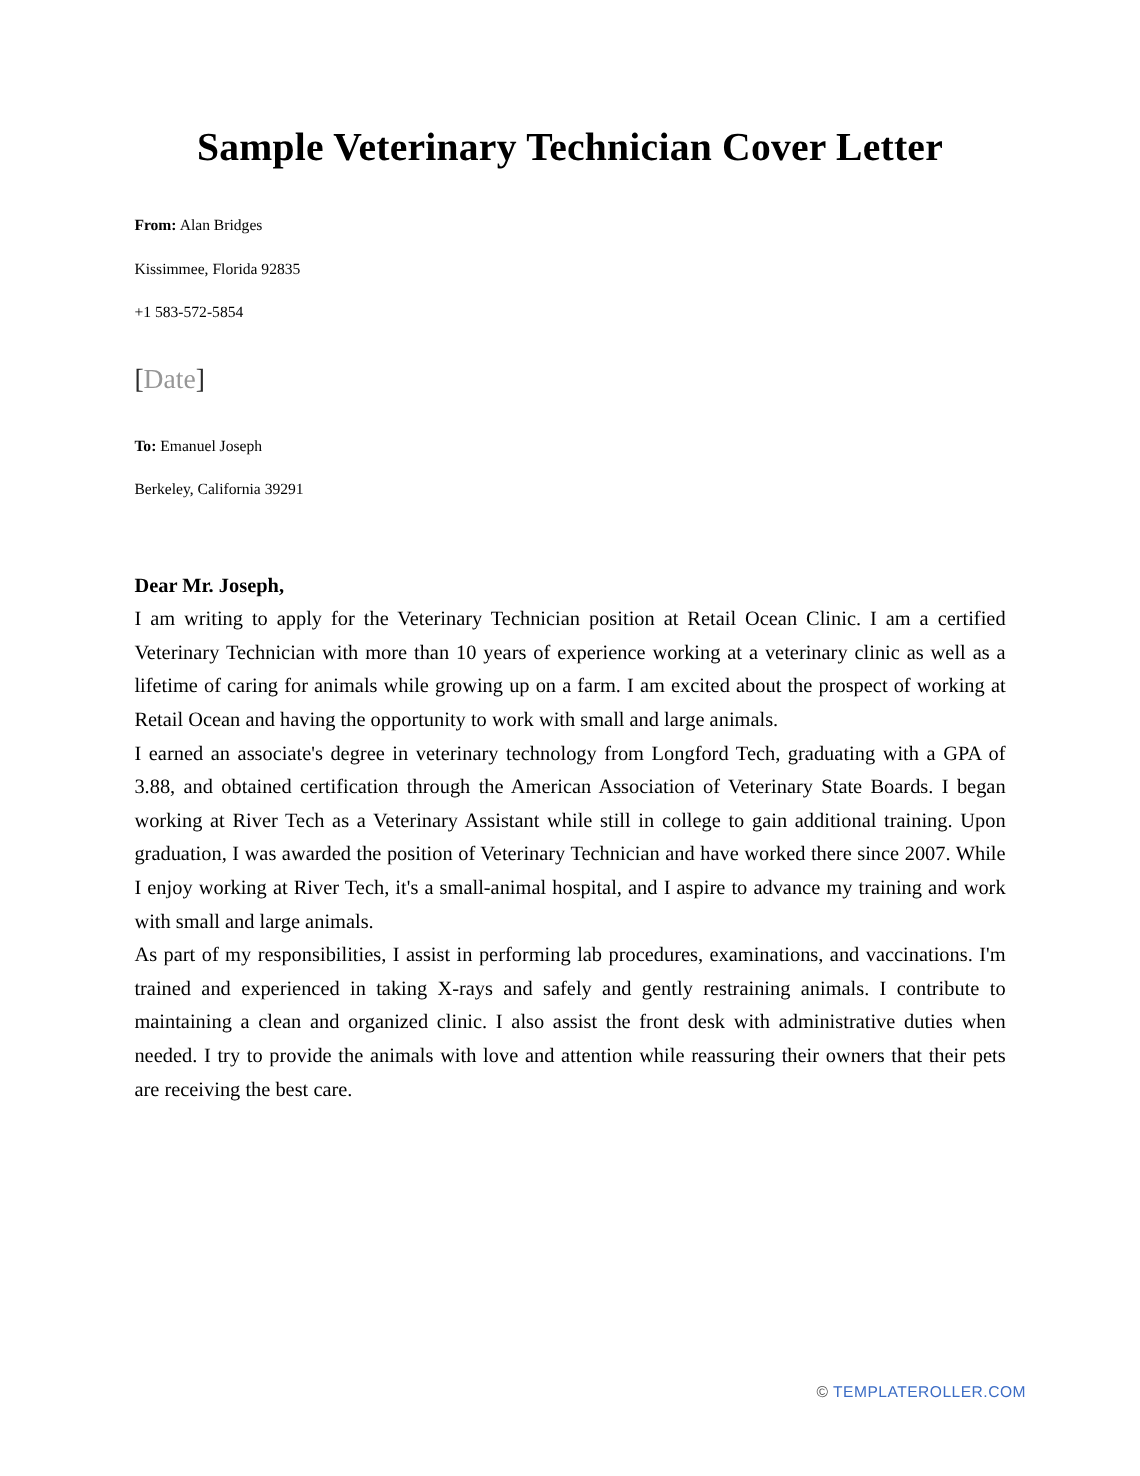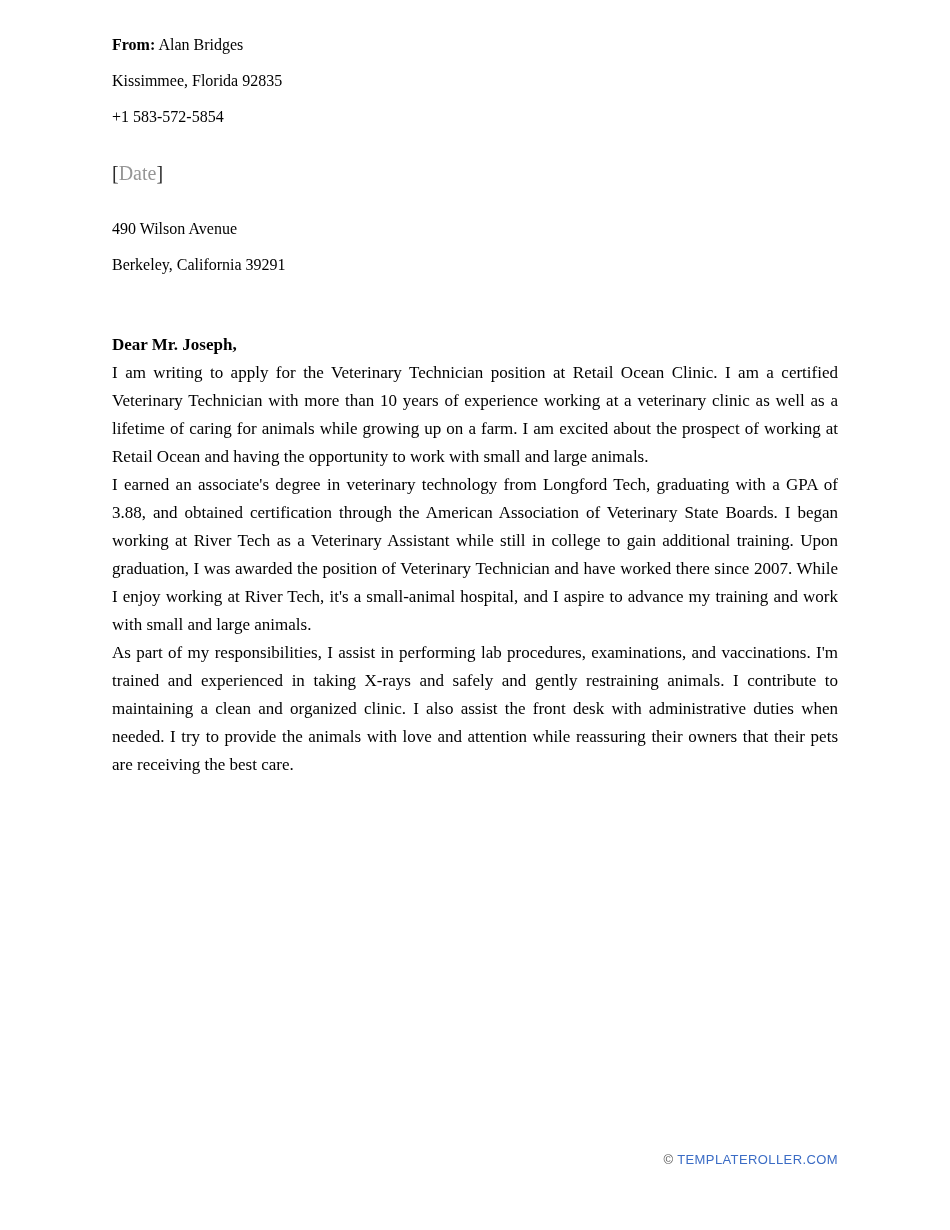--- a/index.html
+++ b/index.html
@@ -19,83 +19,87 @@
   .doc-title {
     font-size: 33px;
     line-height: 40px;
     font-weight: bold;
     text-align: center;
     margin-top: 103px;
     letter-spacing: 0.2px;
   }
   .addr-block { margin-top: 27px; }
   .addr-line {
-    font-size: 16px;
+    font-size: 13px;
     line-height: 36px;
     font-weight: normal;
   }
   .inline-label { font-weight: bold; }
   .date-line {
     margin-top: 20px;
-    font-size: 20px;
+    font-size: 23px;
     line-height: 36px;
   }
   .date-bracket { color: #2b2b2b; }
   .date-placeholder { color: #969696; }
   .recipient-block { margin-top: 20px; }
   .salutation {
     margin-top: 48px;
     font-size: 17px;
     line-height: 28px;
     font-weight: bold;
   }
   .para {
     font-size: 17px;
     line-height: 28px;
     text-align: justify;
   }
   .footer {
     position: absolute;
     top: 1152px;
-    right: 112px;
+    right: 95px;
     font-family: "Liberation Sans", sans-serif;
     font-size: 13px;
     line-height: 16px;
     letter-spacing: 0.4px;
     white-space: nowrap;
   }
   .copyright-symbol { color: #555555; }
   .footer-link {
     color: #3b6cc5;
     text-decoration: none;
     cursor: pointer;
   }
 </style>
 </head>
 <body>
 
 <div class="page">
   <div class="content">
 
+    <h1 class="doc-title">Sample Veterinary Technician Cover Letter</h1>
 
     <div class="addr-block">
       <div class="addr-line">
         <span class="inline-label">From:</span>
         <span>Alan Bridges</span>
       </div>
       <div class="addr-line">Kissimmee, Florida 92835</div>
       <div class="addr-line">+1 583-572-5854</div>
     </div>
 
     <div class="date-line">
       <span class="date-bracket">[</span><span class="date-placeholder">Date</span><span class="date-bracket">]</span>
     </div>
 
     <div class="addr-block recipient-block">
-      <div class="addr-line">490 Wilson Avenue</div>
+      <div class="addr-line">
+        <span class="inline-label">To:</span>
+        <span>Emanuel Joseph</span>
+      </div>
       <div class="addr-line">Berkeley, California 39291</div>
     </div>
 
     <div class="salutation">Dear Mr. Joseph,</div>
 
     <p class="para">I am writing to apply for the Veterinary Technician position at Retail Ocean Clinic. I am a certified Veterinary Technician with more than 10 years of experience working at a veterinary clinic as well as a lifetime of caring for animals while growing up on a farm. I am excited about the prospect of working at Retail Ocean and having the opportunity to work with small and large animals.</p>
     <p class="para">I earned an associate's degree in veterinary technology from Longford Tech, graduating with a GPA of 3.88, and obtained certification through the American Association of Veterinary State Boards. I began working at River Tech as a Veterinary Assistant while still in college to gain additional training. Upon graduation, I was awarded the position of Veterinary Technician and have worked there since 2007. While I enjoy working at River Tech, it's a small-animal hospital, and I aspire to advance my training and work with small and large animals.</p>
     <p class="para">As part of my responsibilities, I assist in performing lab procedures, examinations, and vaccinations. I'm trained and experienced in taking X-rays and safely and gently restraining animals. I contribute to maintaining a clean and organized clinic. I also assist the front desk with administrative duties when needed. I try to provide the animals with love and attention while reassuring their owners that their pets are receiving the best care.</p>
 
   </div>

